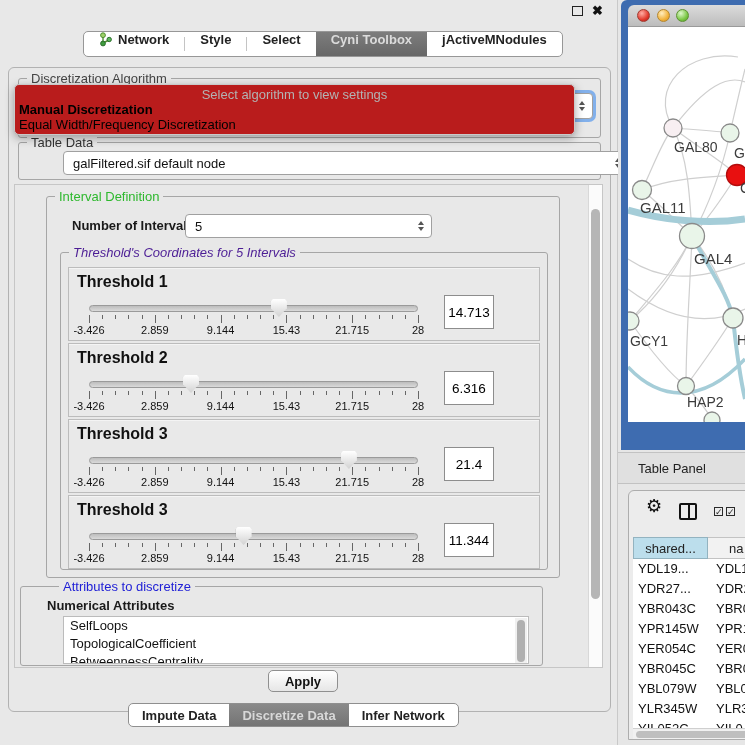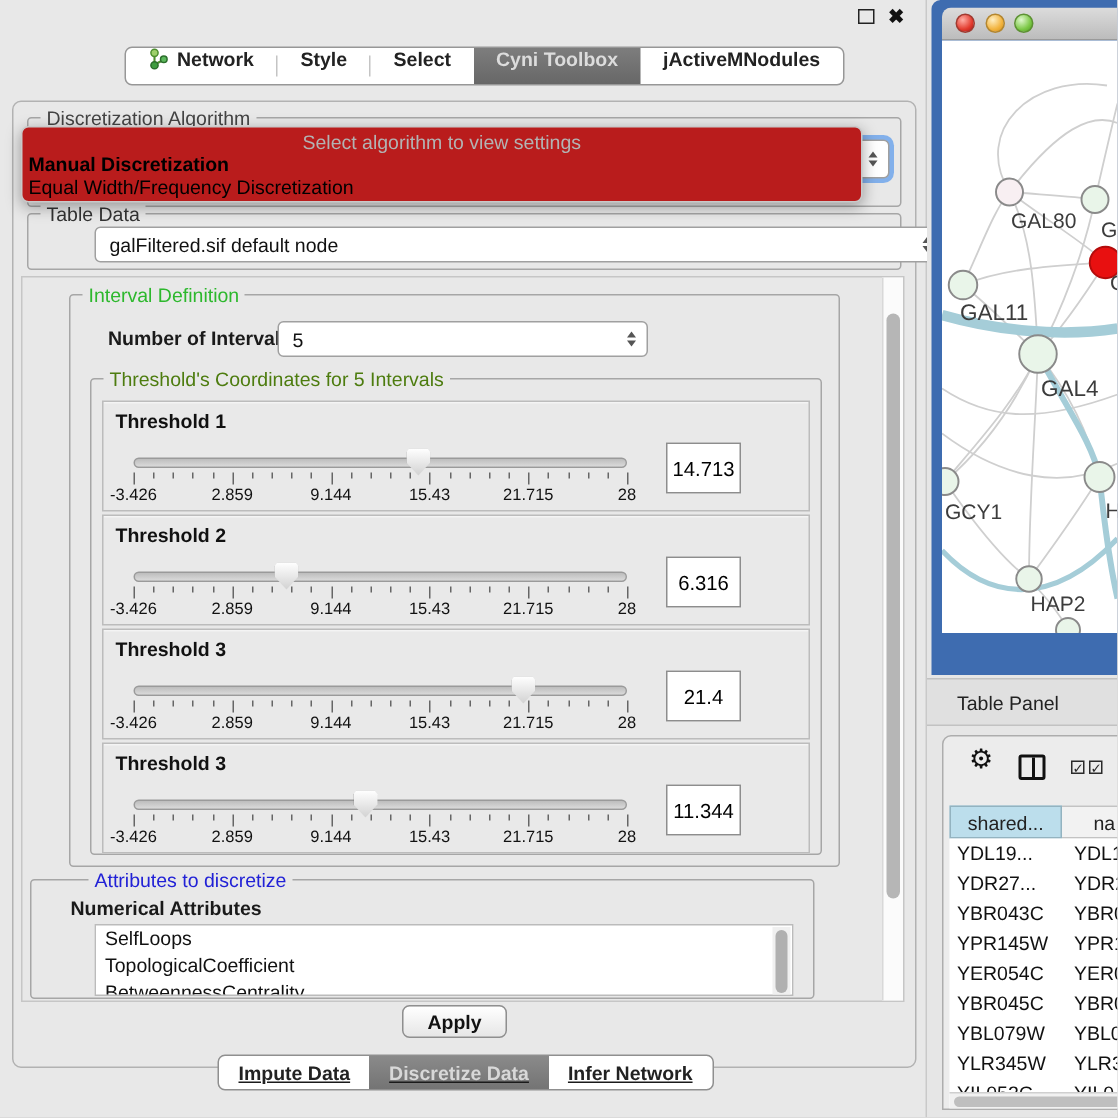--- a/index.html
+++ b/index.html
@@ -44,39 +44,39 @@
   .algo-opt{padding-left:4px;height:15px;line-height:15px;font-size:13px;color:#000;}
   .algo-opt.hl{font-weight:bold;}
 
   
   #scrollpane{left:14px;top:184px;width:589px;height:484px;border:1px solid #c6c6c6;background:#e8e8e8;}
   #vscroll{left:588px;top:185px;width:14px;height:482px;background:#fbfbfb;border-left:1px solid #d8d8d8;}
   #vscroll .vthumb{position:absolute;left:2px;top:24px;width:9px;height:390px;border-radius:5px;background:#b6b6b6;}
 
   
   .throw{position:absolute;left:7px;width:472px;height:74px;background:#e9e9e9;border:1px solid #bcbcbc;box-shadow:inset 0 1px 0 #f4f4f4;}
-  .tlabel{position:absolute;left:8px;top:5px;font-weight:bold;font-size:13px;color:#111;}
+  .tlabel{position:absolute;left:8px;top:5px;font-weight:bold;font-size:16px;color:#111;}
   .track{position:absolute;left:20px;top:37px;width:329px;height:7px;border-radius:4px;background:linear-gradient(#bdbdbd,#dadada);border:1px solid #9a9a9a;}
   .thumb{position:absolute;width:16px;height:18px;top:31px;background:linear-gradient(#ffffff,#d2d2d2);
     clip-path:polygon(12% 0,88% 0,100% 14%,100% 52%,50% 100%,0 52%,0 14%);filter:drop-shadow(0 0 1px #777);}
   .tick{position:absolute;width:1px;background:#666;top:47px;}
   .ticklbl{position:absolute;top:56px;transform:translateX(-50%);font-size:11px;font-weight:normal;color:#111;white-space:nowrap;}
   .valbox{position:absolute;left:375px;top:27px;width:50px;height:34px;background:#fff;border:1px solid #8d8d8d;
     display:flex;align-items:center;justify-content:center;font-size:13.5px;color:#000;}
 
   
   #attr-list{left:63px;top:616px;width:466px;height:48px;background:#fff;border:1px solid #bbb;overflow:hidden;}
   .attr-item{height:18px;line-height:18px;padding-left:6px;font-size:13px;color:#111;white-space:nowrap;}
   #attr-scroll{position:absolute;right:1px;top:1px;width:12px;height:46px;background:#f0f0f0;}
   #attr-scroll .vthumb{position:absolute;left:2px;top:2px;width:8px;height:42px;border-radius:4px;background:#b0b0b0;}
 
   #apply-btn{left:268px;top:670px;width:70px;height:22px;background:linear-gradient(#ffffff,#e6e6e6);
     border:1px solid #8f8f8f;border-radius:5px;display:flex;align-items:center;justify-content:center;font-size:13px;font-weight:bold;color:#111;z-index:5;}
 
-  #bottom-tabs{left:145px;top:703px;height:24px;display:flex;background:#fff;border:1px solid #8f8f8f;border-radius:5px;overflow:hidden;z-index:6;text-decoration:underline;}
+  #bottom-tabs{left:128px;top:703px;height:24px;display:flex;background:#fff;border:1px solid #8f8f8f;border-radius:5px;overflow:hidden;z-index:6;}
   .btab{display:flex;align-items:center;padding:0 13px;font-weight:bold;color:#222;white-space:nowrap;}
   .btab.sel{background:linear-gradient(#8a8a8a,#747474);color:#d8d8d8;}
 
   
   #right-col{left:618px;top:0;width:127px;height:745px;background:#e6e6e6;}
   #net-window{left:621px;top:0;width:124px;height:450px;background:#3e6cb0;border-top-left-radius:6px;}
   #net-titlebar{left:7px;top:5px;width:117px;height:22px;background:linear-gradient(#dcdcdc,#bcbcbc);border-top-left-radius:6px;border-bottom:1px solid #9a9a9a;}
   .tl{position:absolute;top:4px;width:13px;height:13px;border-radius:50%;}
   #tl-red{left:9px;background:radial-gradient(circle at 35% 30%,#ffada4,#e23b2e 60%,#a51616);border:1px solid #a03a30;}
   #tl-yellow{left:29px;background:radial-gradient(circle at 35% 30%,#ffeec0,#f2b33d 60%,#cf8e1e);border:1px solid #b3862f;}
@@ -179,21 +179,21 @@
     <span class="abs" style="left:72px;top:218px;font-weight:bold;">Number of Intervals</span>
     <div class="combo" style="left:185px;top:214px;width:247px;height:24px;">
       <span>5</span>
       <span class="spin">
           <i class="up"></i>
           <i class="dn"></i>
         </span>
     </div>
 
     <div class="grp" id="thresh-group" style="left:60px;top:252px;width:488px;height:318px;">
-      <span class="gt" style="color:#4d7c0f;">Threshold's Coordinates for 5 Intervals</span>
+      <span class="gt" style="color:#4c1d95;font-style:italic;">Threshold's Coordinates for 5 Intervals</span>
       <div id="thresh-rows">
           <div class="throw" style="top: 14px;">
             <div class="tlabel">Threshold 1</div>
             <div class="track"></div>
             <div class="tick" style="left: 20px; height: 8px;"></div>
             <div class="tick" style="left: 33.16px; height: 4px;"></div>
             <div class="tick" style="left: 46.32px; height: 4px;"></div>
             <div class="tick" style="left: 59.48px; height: 4px;"></div>
             <div class="tick" style="left: 72.64px; height: 4px;"></div>
             <div class="tick" style="left: 85.8px; height: 8px;"></div>

